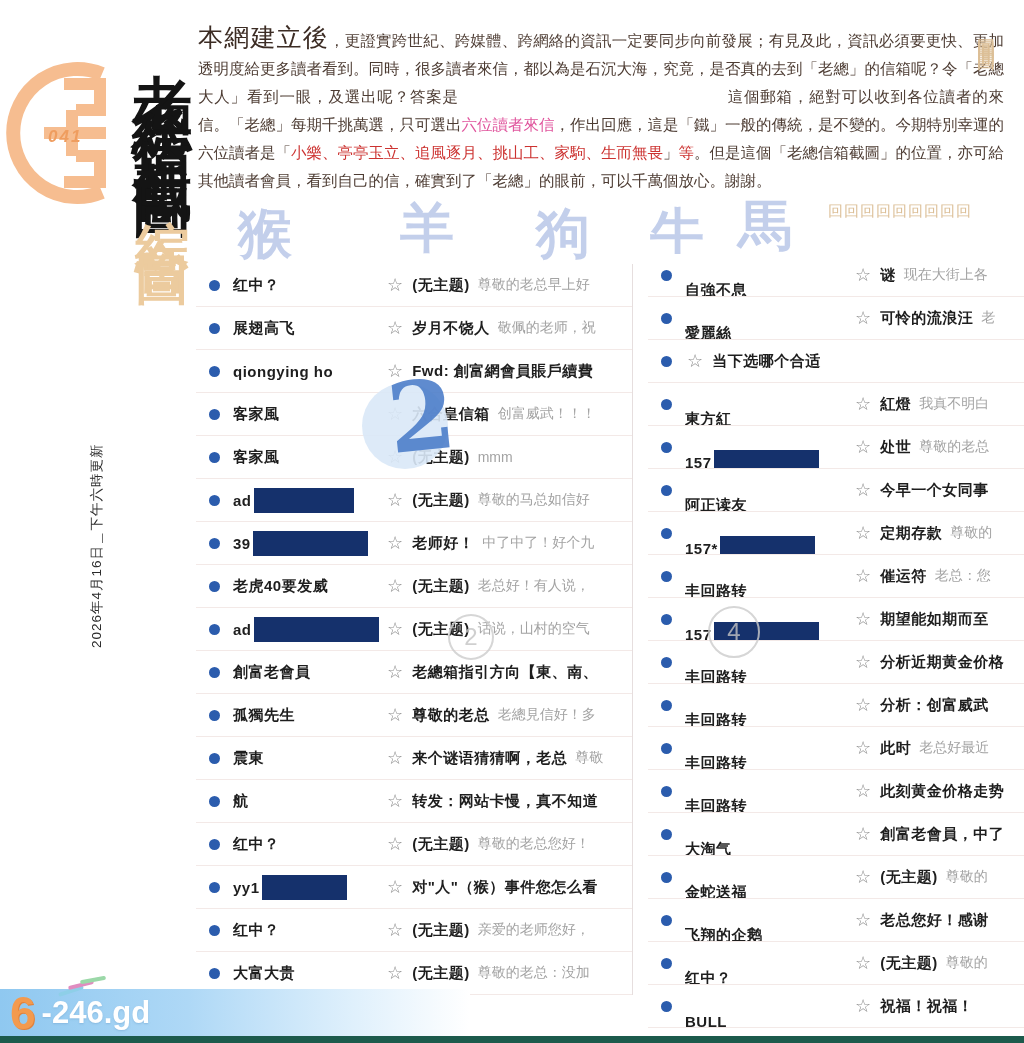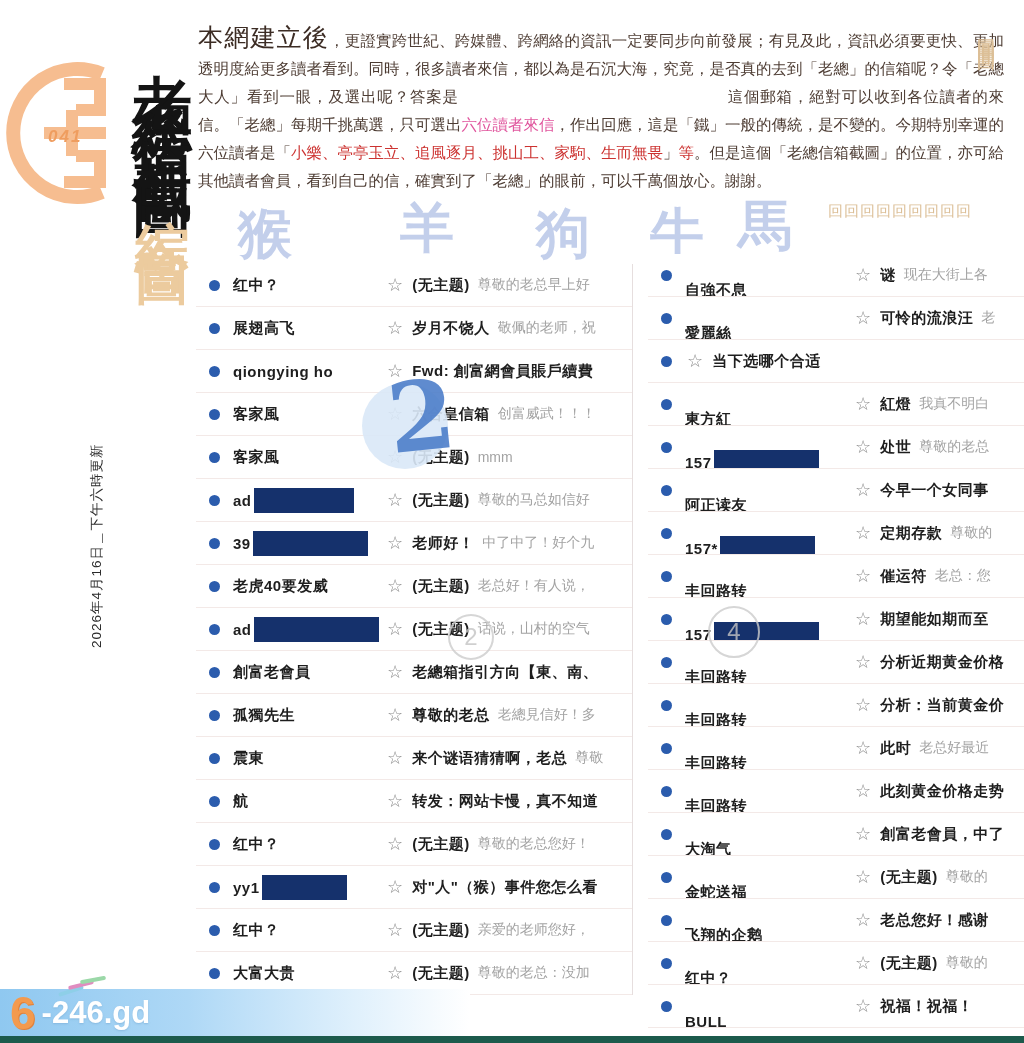--- a/index.html
+++ b/index.html
@@ -410,21 +410,21 @@
     <span class="preview"></span>
   </div>
 
   <div class="mail-row">
     <span class="bullet"></span>
     <span class="sender-wrap">
       <span class="sender">丰回路转</span>
 
     </span>
     <span class="star">☆</span>
-    <span class="subject">分析：当前黄金价</span>
+    <span class="subject">分析：创富威武</span>
     <span class="preview"></span>
   </div>
 
   <div class="mail-row">
     <span class="bullet"></span>
     <span class="sender-wrap">
       <span class="sender">丰回路转</span>
 
     </span>
     <span class="star">☆</span>

